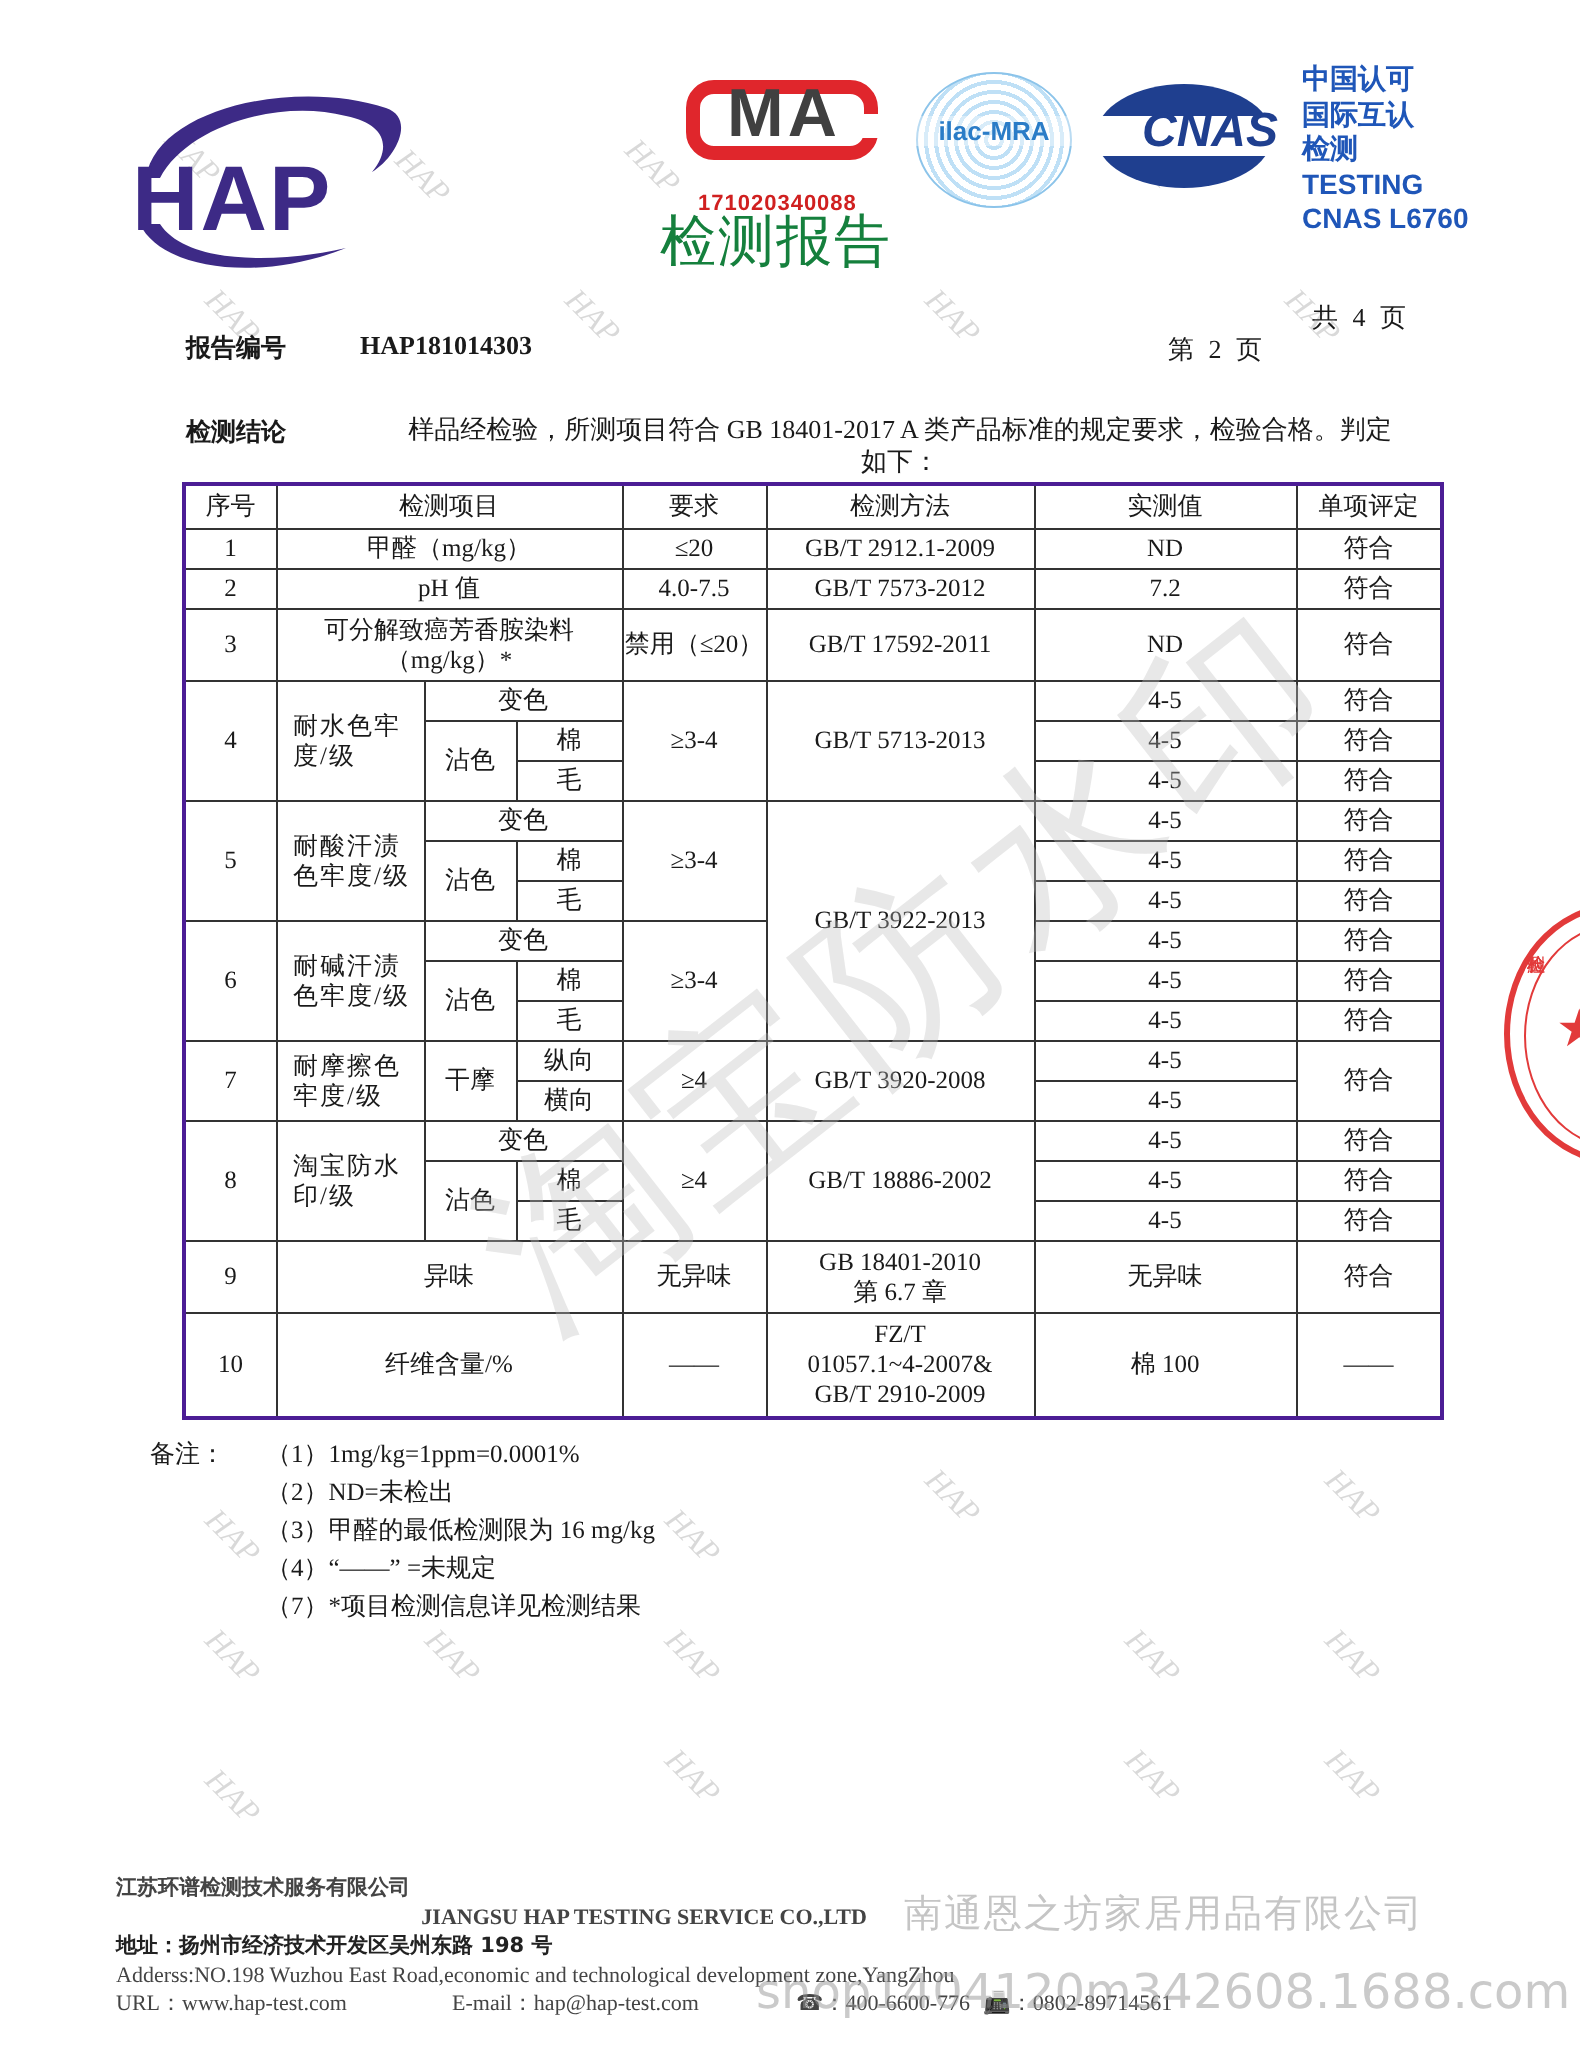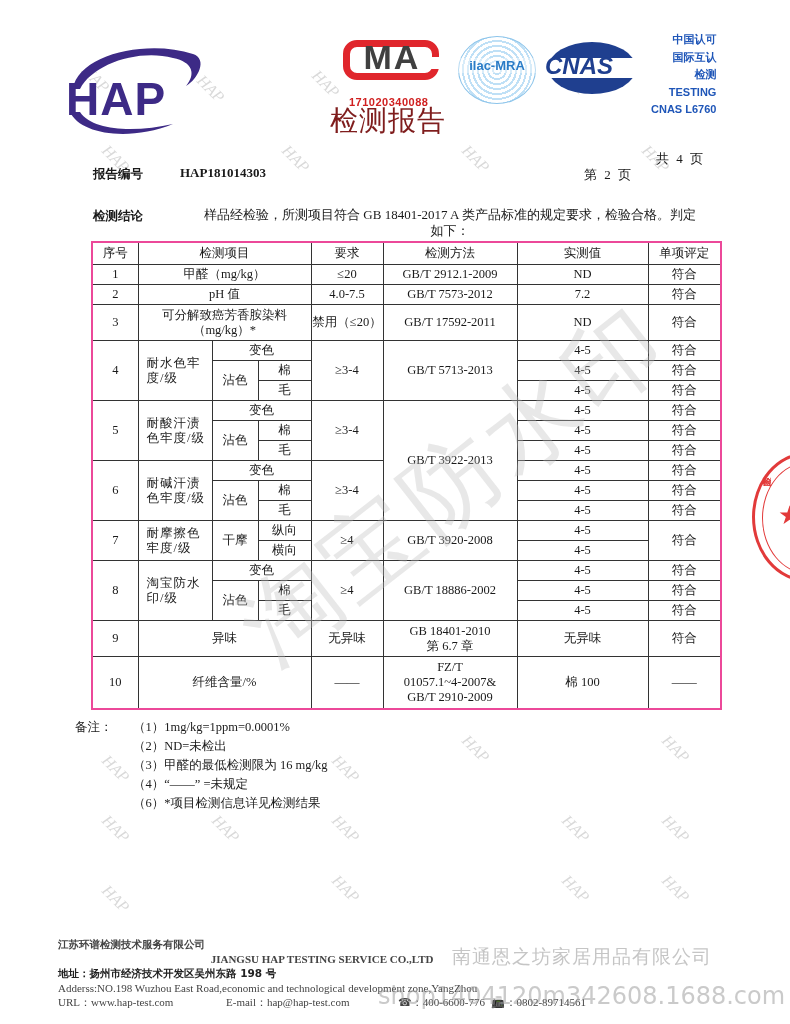--- a/index.html
+++ b/index.html
@@ -11,39 +11,39 @@
   .hap-logo { left:58px; top:34px; width:150px; height:110px; }
   .hap-text { left:66px; top:72px; font-family:"Liberation Sans","DejaVu Sans",sans-serif;
               font-weight:bold; font-size:46px; color:#3d2a86; letter-spacing:1px; }
   .cma-box { left:343px; top:40px; width:96px; height:40px; border:7px solid #e0262c;
              border-radius:14px; box-sizing:border-box; }
   .cma-box::after { content:""; position:absolute; right:-8px; top:10px; width:10px; height:12px; background:#fff; }
   .cma-text { left:352px; top:38px; width:80px; text-align:center; font-family:"Liberation Sans","DejaVu Sans",sans-serif;
               font-weight:bold; font-size:34px; color:#404040; letter-spacing:2px; }
   .cma-num { left:349px; top:96px; font-family:"Liberation Sans","DejaVu Sans",sans-serif;
              font-size:11px; font-weight:bold; color:#d02020; letter-spacing:0.5px; }
-  .title { left:330px; top:102px; font-family:"DejaVu Sans",sans-serif; font-size:28px; color:#7f1d1d; letter-spacing:1px; }
+  .title { left:330px; top:102px; font-family:"DejaVu Sans",sans-serif; font-size:28px; color:#15803d; letter-spacing:1px; }
   .ilac { left:458px; top:36px; width:76px; height:66px; border-radius:50%;
           background:repeating-radial-gradient(circle, #ffffff 0 3px, #bfe0f6 3px 5px);
           border:1px solid #8cc4ea; }
   .ilac-text { left:458px; top:58px; width:78px; text-align:center; font-family:"Liberation Sans","DejaVu Sans",sans-serif;
                font-weight:bold; font-size:13px; color:#2a7cc7; background:rgba(255,255,255,0.4); }
   .cnas-oval { left:548px; top:42px; width:88px; height:52px; border-radius:50%; background:#1f3f8f; }
   .cnas-band { left:542px; top:58px; width:100px; height:20px; background:#fff; }
-  .cnas-text { left:545px; top:52px; width:94px; text-align:left; font-family:"Liberation Sans","DejaVu Sans",sans-serif;
+  .cnas-text { left:545px; top:52px; width:94px; text-align:right; font-family:"Liberation Sans","DejaVu Sans",sans-serif;
                font-weight:bold; font-style:italic; font-size:24px; color:#1f3f8f; }
   .cnas-info { left:651px; top:31px; font-family:"Liberation Sans","DejaVu Sans",sans-serif; font-weight:bold;
-               font-size:11px; line-height:17.5px; color:#1f56b8;text-align:right; }
+               font-size:14px; line-height:17.5px; color:#1f56b8; }
 
   .label-bold { font-family:"DejaVu Sans",sans-serif; font-weight:bold; font-size:12.5px; }
   .txt { font-size:13px;text-align:center; }
 
   
   table.rep { position:absolute; left:91px; top:241px; width:629px; border-collapse:collapse;
-              border:2px solid #ec4899; font-size:12.5px; table-layout:fixed; }
+              border:2px solid #4c1d95; font-size:12.5px; table-layout:fixed; }
   table.rep td, table.rep th { border:1px solid #333; text-align:center; vertical-align:middle;
               padding:0; line-height:15px; font-weight:normal; height:19px; }
   table.rep th { height:21px; }
   .lft { text-align:left !important; padding-left:8px !important; letter-spacing:1px; }
 
   .notes { left:75px; top:718px; font-size:12.5px; line-height:19px; }
   .notes .row { display:flex; }
   .notes .k { width:58px; }
 
   .footer { left:58px; top:937px; font-size:11px; line-height:14.5px; color:#444; }
@@ -320,21 +320,21 @@
   <div class="row">
       <span class="k"></span>
       <span>（3）甲醛的最低检测限为 16 mg/kg</span>
     </div>
   <div class="row">
       <span class="k"></span>
       <span>（4）“——” =未规定</span>
     </div>
   <div class="row">
       <span class="k"></span>
-      <span>（6）*项目检测信息详见检测结果</span>
+      <span>（7）*项目检测信息详见检测结果</span>
     </div>
 </div>
 
 <div class="abs seal"></div>
 <div class="abs seal-inner"></div>
 <div class="abs seal-star">★</div>
 <div class="abs seal-text">检验检测</div>
 
 <div class="abs footer">
   <div class="b">江苏环谱检测技术服务有限公司</div>

